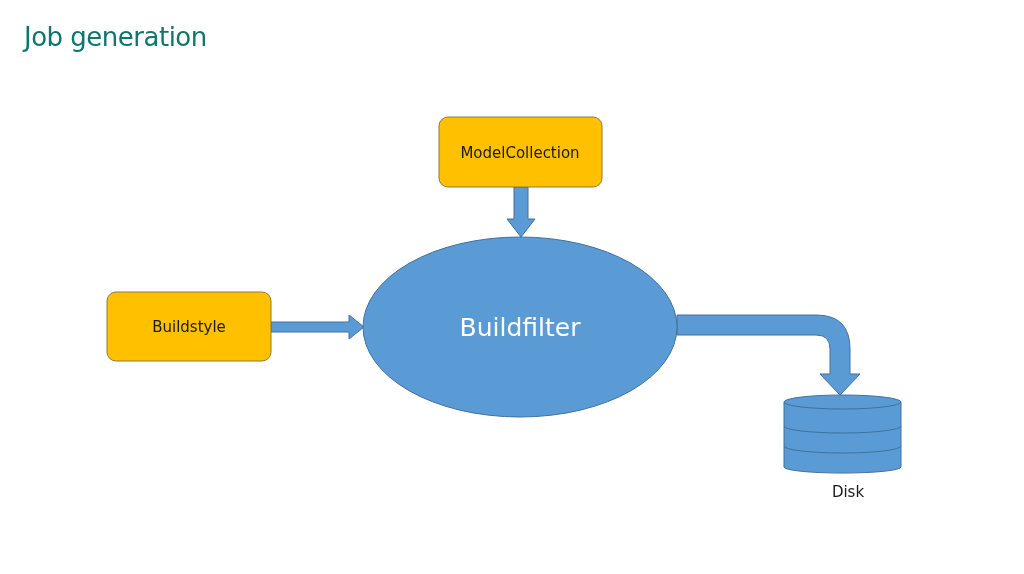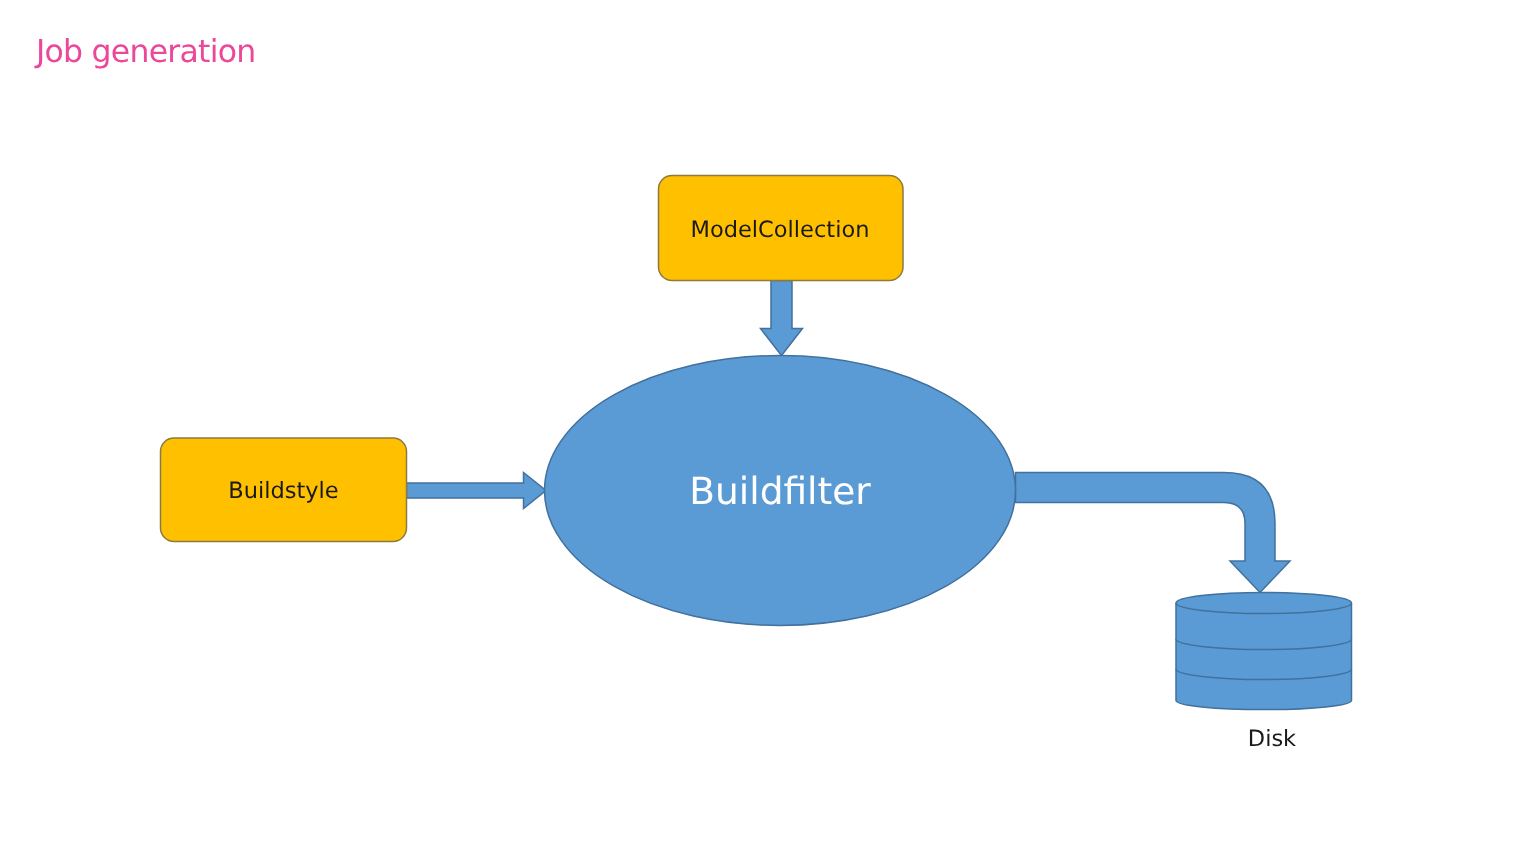--- a/index.html
+++ b/index.html
@@ -1,17 +1,17 @@
 <!DOCTYPE html>
 <html><head>
   <meta charset="utf-8">
   <style>
     html, body { margin: 0; padding: 0; background: #ffffff; }
     body { width: 1024px; height: 574px; position: relative; overflow: hidden; font-family: "Liberation Sans", "DejaVu Sans", sans-serif; }
-    .slide-title { position: absolute; left: 24px; top: 22px; font-size: 21px; color: #ec4899; font-family: "DejaVu Sans", sans-serif; letter-spacing: -0.5px; }
+    .slide-title { position: absolute; left: 24px; top: 22px; font-size: 26px; color: #0f766e; font-family: "DejaVu Sans", sans-serif; letter-spacing: -0.5px; }
     svg { position: absolute; left: 0; top: 0; }
     .box-label { font-family: "DejaVu Sans", sans-serif; font-size: 15px; fill: #1a1a1a; }
     .ellipse-label { font-family: "DejaVu Sans", sans-serif; font-size: 25px; fill: #ffffff; }
     .disk-label { font-family: "DejaVu Sans", sans-serif; font-size: 15px; fill: #1a1a1a; }
   </style>
 </head>
 <body>
 
 <div class="slide-title">Job generation</div>
 

